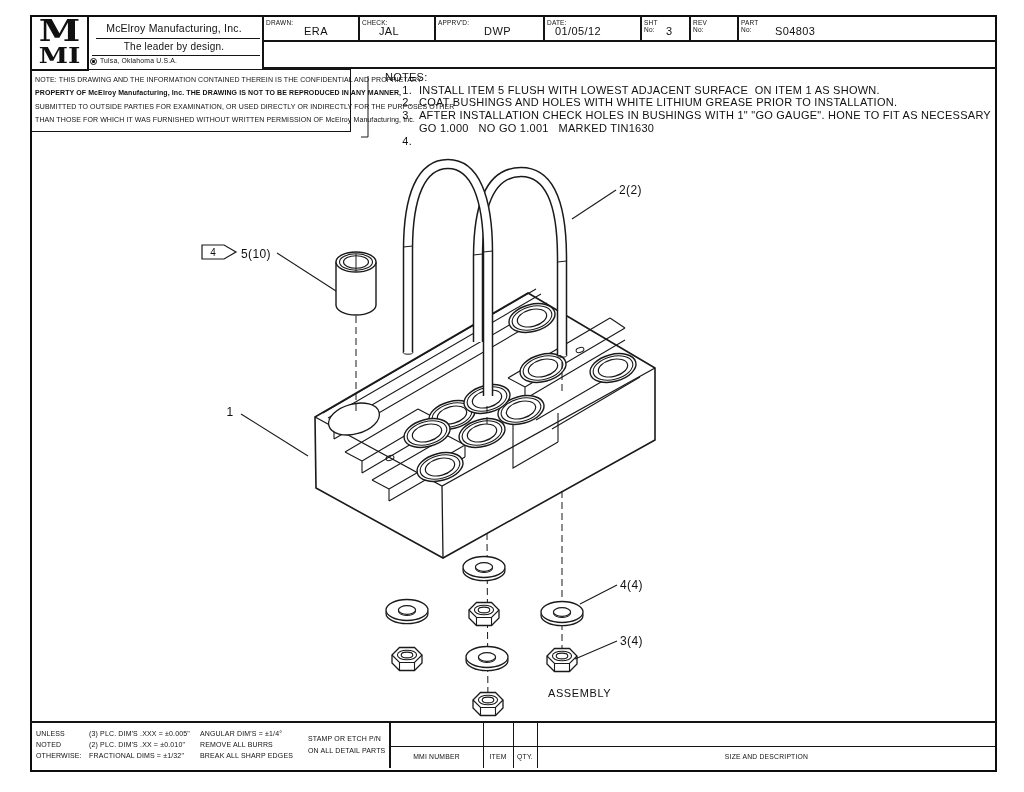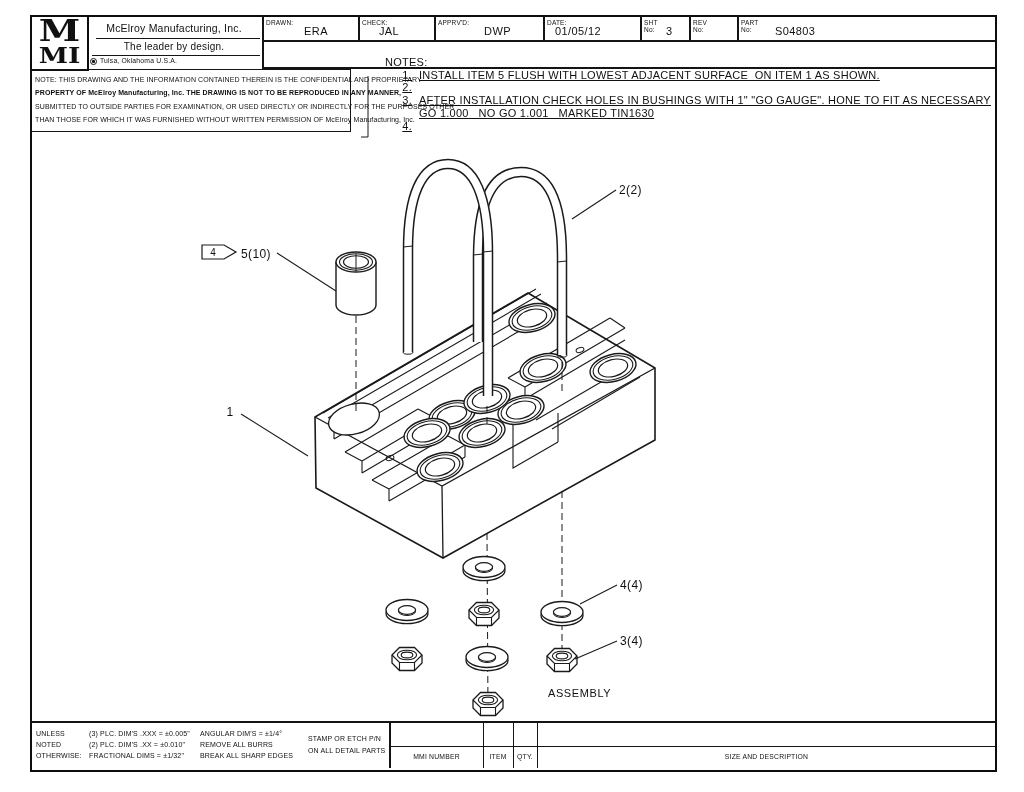--- a/index.html
+++ b/index.html
@@ -17,21 +17,21 @@
   .tagline{position:absolute;left:88px;top:41px;width:172px;text-align:center;font-size:10px;letter-spacing:.2px;}
   .location{position:absolute;left:100px;top:57px;width:160px;text-align:left;font-size:6.8px;letter-spacing:.2px;}
   .regmark{position:absolute;left:90px;top:58px;width:5px;height:5px;border:1px solid #111;border-radius:50%;}
   .regmark::after{content:"";position:absolute;left:1.4px;top:1.4px;width:2.2px;height:2.2px;background:#111;border-radius:50%;}
   .hlabel{position:absolute;font-size:6.5px;letter-spacing:.2px;line-height:7px;}
   .hvalue{position:absolute;font-size:11px;letter-spacing:.4px;}
   .dtitle{position:absolute;left:273px;top:47px;font-size:11.5px;letter-spacing:.9px;}
   .propbox{position:absolute;left:30px;top:69px;width:321px;height:63px;border:1.3px solid #141414;
            font-size:7px;line-height:13.4px;letter-spacing:.1px;padding:3px 0 0 4px;box-sizing:border-box;white-space:nowrap;}
   .propline2{font-weight:bold;}
-  .notes{position:absolute;left:385px;top:56px;font-size:11px;letter-spacing:.25px;line-height:12.7px;text-decoration:underline;}
+  .notes{position:absolute;left:385px;top:71px;font-size:11px;letter-spacing:.25px;line-height:12.7px;}
   .nrow{display:flex;}
   .nnum{width:27px;text-align:right;margin-right:7px;flex:none;}
   .tol{position:absolute;font-size:7px;line-height:11px;letter-spacing:.15px;white-space:nowrap;}
   .tbltxt{position:absolute;font-size:6.8px;letter-spacing:.2px;text-align:center;}
   .assembly{position:absolute;left:548px;top:687px;font-size:11px;letter-spacing:.6px;}
   svg text{font-family:"Liberation Sans",sans-serif;}
   .ctext{font-size:12px;letter-spacing:.4px;fill:#111;}
   .ftext{font-size:10px;fill:#111;}
 </style>
 </head>
@@ -219,20 +219,21 @@
   </div>
 
   <div class="notes">
     <div>NOTES:</div>
     <div class="nrow">
       <span class="nnum">1.</span>
         <span>INSTALL ITEM 5 FLUSH WITH LOWEST ADJACENT SURFACE &nbsp;ON ITEM 1 AS SHOWN.</span>
     </div>
     <div class="nrow">
       <span class="nnum">2.</span>
+        <span>COAT BUSHINGS AND HOLES WITH WHITE LITHIUM GREASE PRIOR TO INSTALLATION.</span>
     </div>
     <div class="nrow">
       <span class="nnum">3.</span>
         <span>AFTER INSTALLATION CHECK HOLES IN BUSHINGS WITH 1" "GO GAUGE". HONE TO FIT AS NECESSARY</span>
     </div>
     <div class="nrow">
       <span class="nnum"></span>
         <span>GO 1.000 &nbsp;&nbsp;NO GO 1.001 &nbsp;&nbsp;MARKED TIN1630</span>
     </div>
     <div class="nrow">

